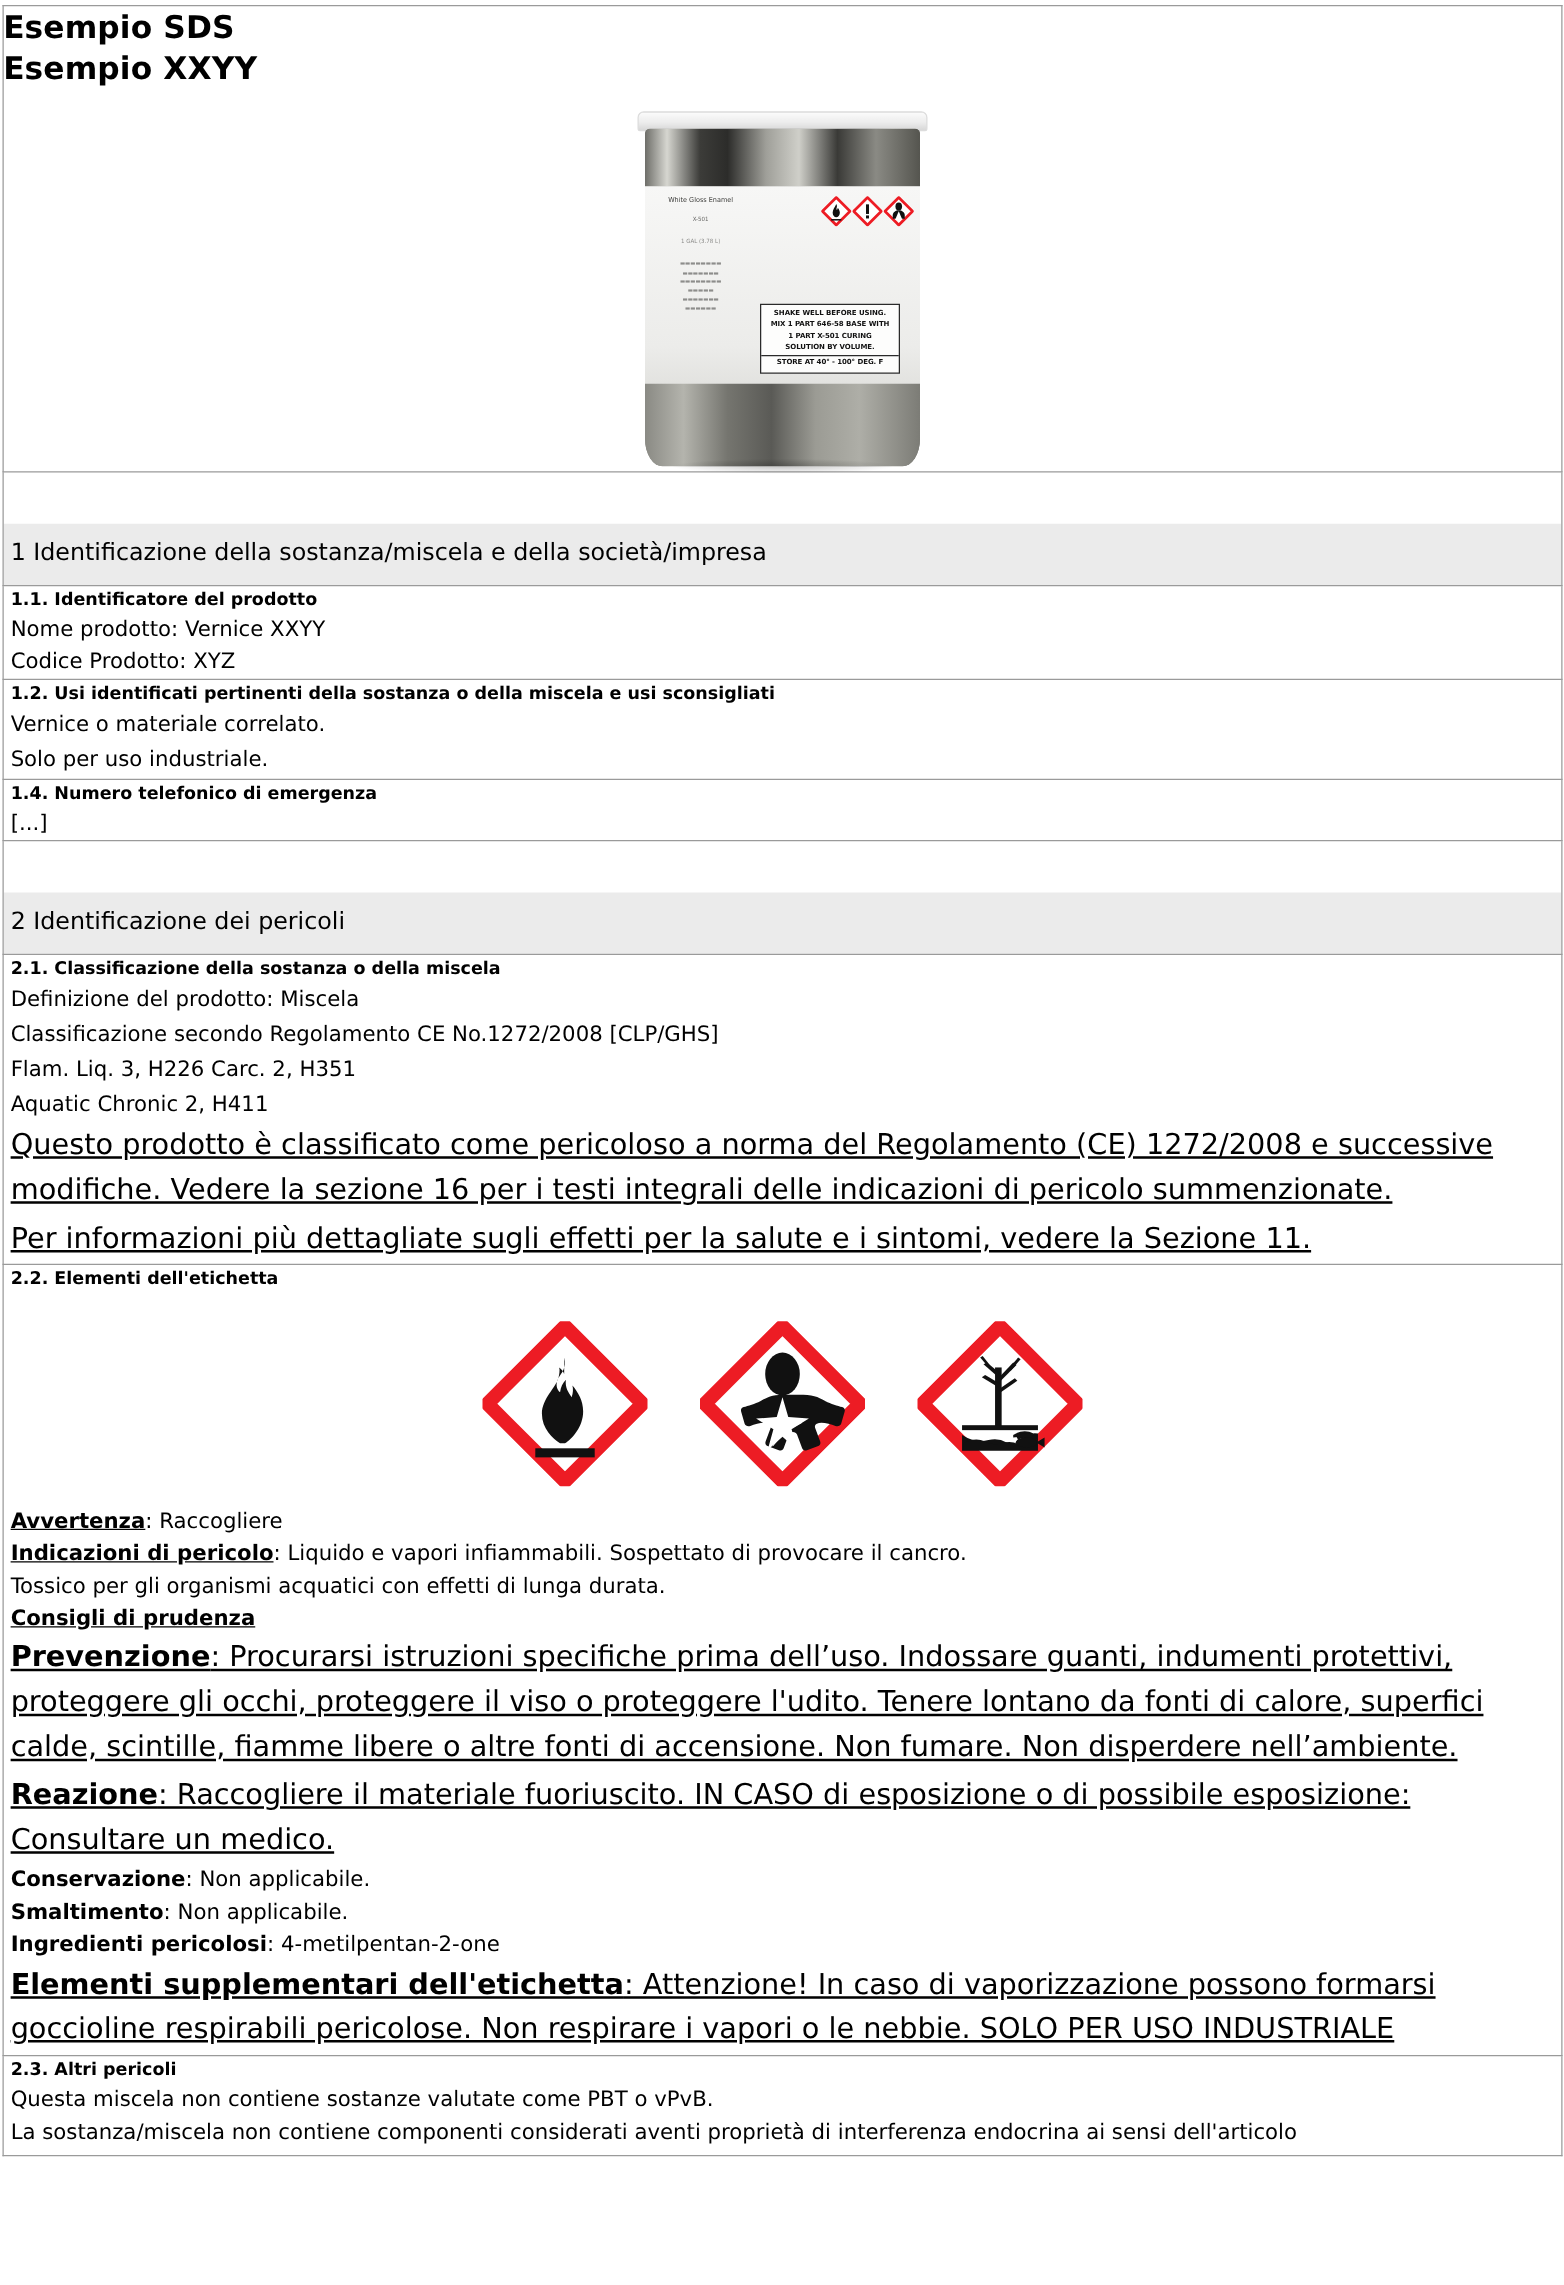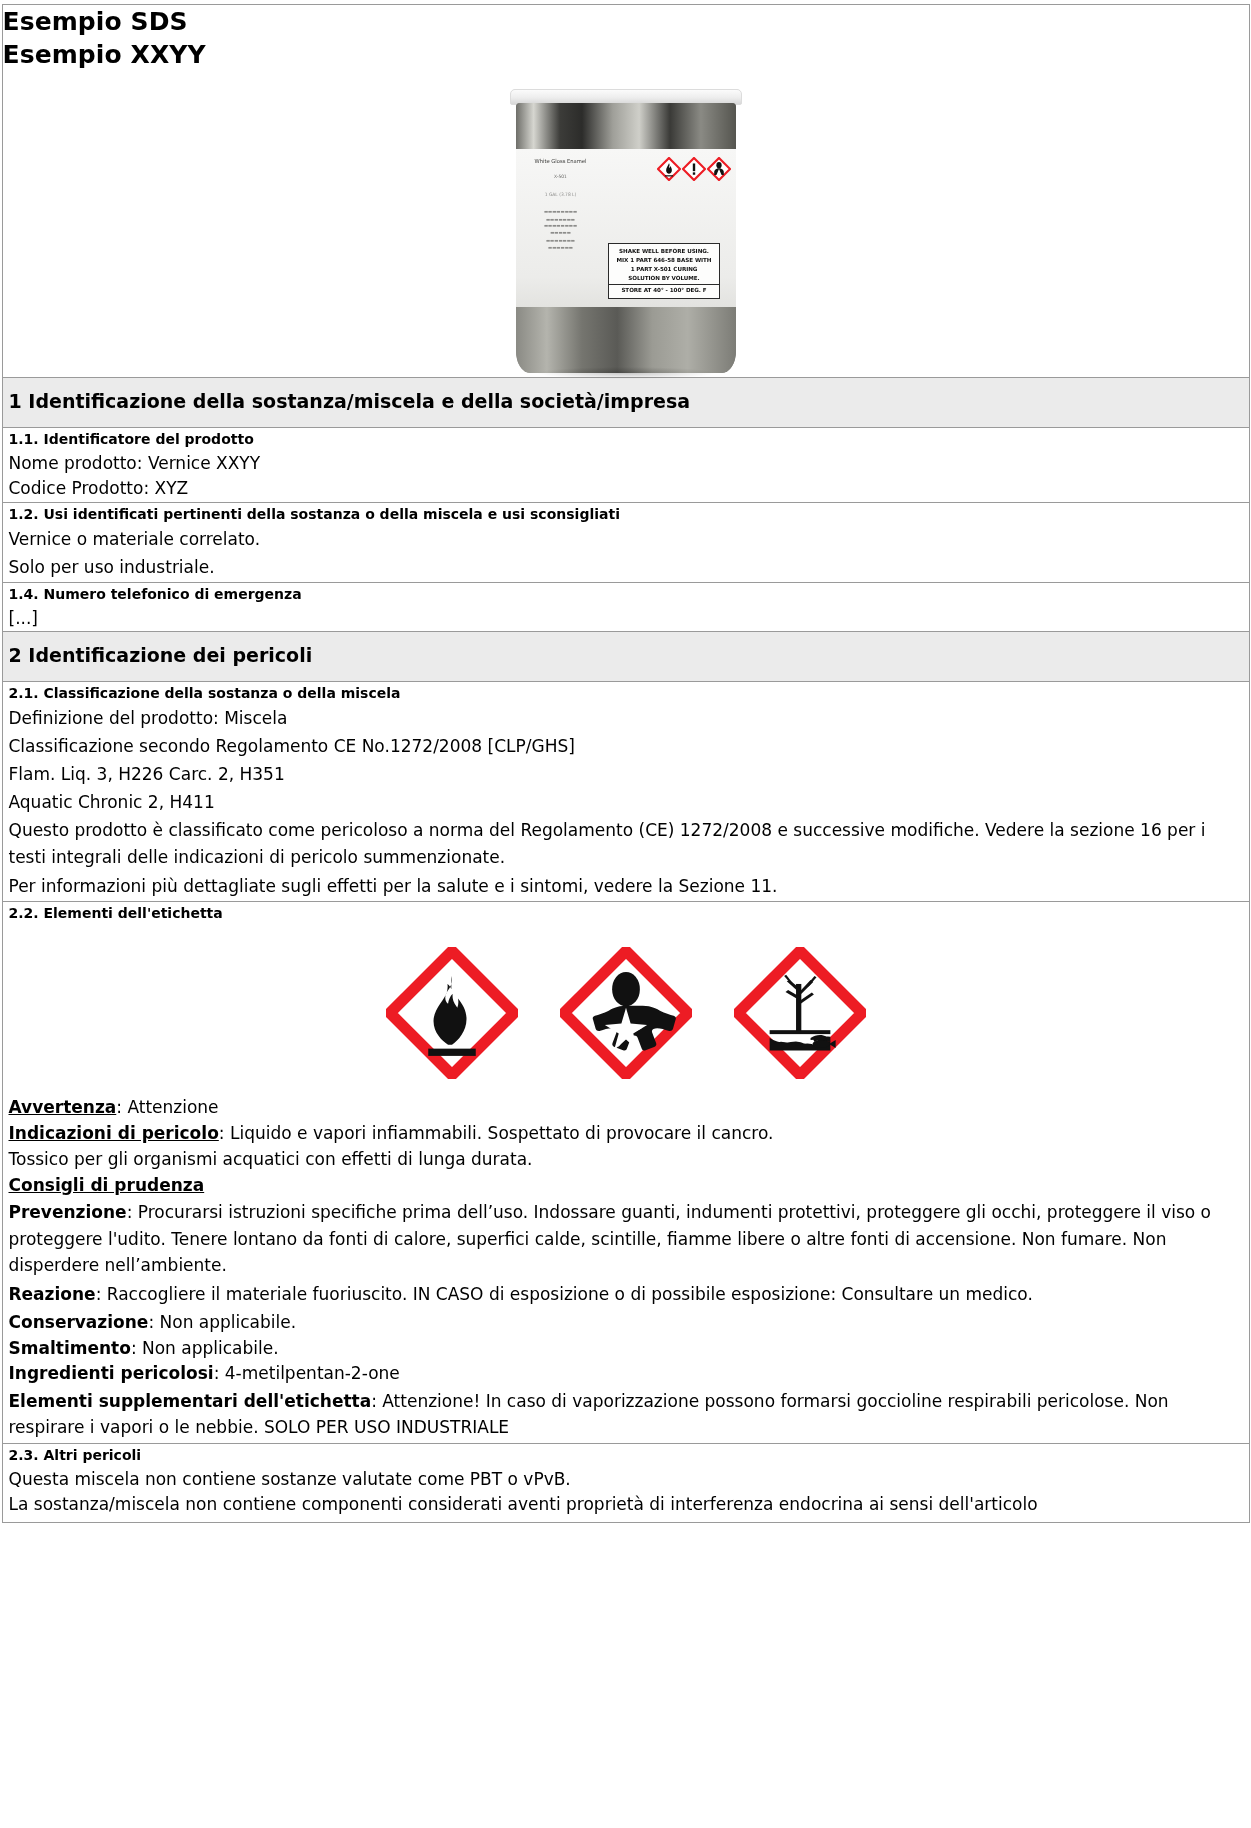--- a/index.html
+++ b/index.html
@@ -148,40 +148,42 @@
     top: 8px; right: 5px;
     display: flex;
     gap: 1px;
   }
   .mini-picto { width: 24px; height: 24px; }
 
   
   .section-banner {
     background: #ebebeb;
     font-size: 19px;
-    font-weight: bold;
+    font-weight: normal;
     padding: 12px 6px 14px 6px;
     line-height: 1.2;
+    margin-top: 41px;
   }
   .row-cell { padding: 0 6px 0 6px; }
   .sub-head {
     font-size: 14px;
     font-weight: bold;
     line-height: 1.28;
     padding: 3px 0 2px 0;
   }
   .body-line {
     font-size: 17px;
     line-height: 1.46;
     padding: 1px 0 2px 0;
   }
   .body-para {
-    font-size: 17px;
+    font-size: 23px;
     line-height: 1.55;
     padding: 1px 0 2px 0;
+    text-decoration: underline;
   }
   .tight { line-height: 1.34; }
   .label-term { font-weight: bold; }
   .label-term.u { text-decoration: underline; }
 
   
   .picto-row {
     display: flex;
     justify-content: center;
     align-items: center;
@@ -359,21 +361,21 @@
                 </g>
                 <g fill="#111111">
                   <path d="M60 70 c3 -2.5 7.5 -3 10.5 -1.5 l-2 2.5 c-2.5 -1 -5.5 -.5 -7.5 1 z"></path>
                   <ellipse cx="66" cy="73.5" rx="6.5" ry="3"></ellipse>
                   <path d="M72 73.5 l5 -3 l0 6 z"></path>
                 </g>
               </svg>
             </div>
 
             <div class="body-line tight">
-              <span class="label-term u">Avvertenza</span><span>: Attenzione</span>
+              <span class="label-term u">Avvertenza</span><span>: Raccogliere</span>
             </div>
 
             <div class="body-line tight">
               <span class="label-term u">Indicazioni di pericolo</span><span>: Liquido e vapori infiammabili. Sospettato di provocare il cancro.</span>
             </div>
 
             <div class="body-line tight">Tossico per gli organismi acquatici con effetti di lunga durata.</div>
 
             <div class="body-line tight">
               <span class="label-term u">Consigli di prudenza</span>

